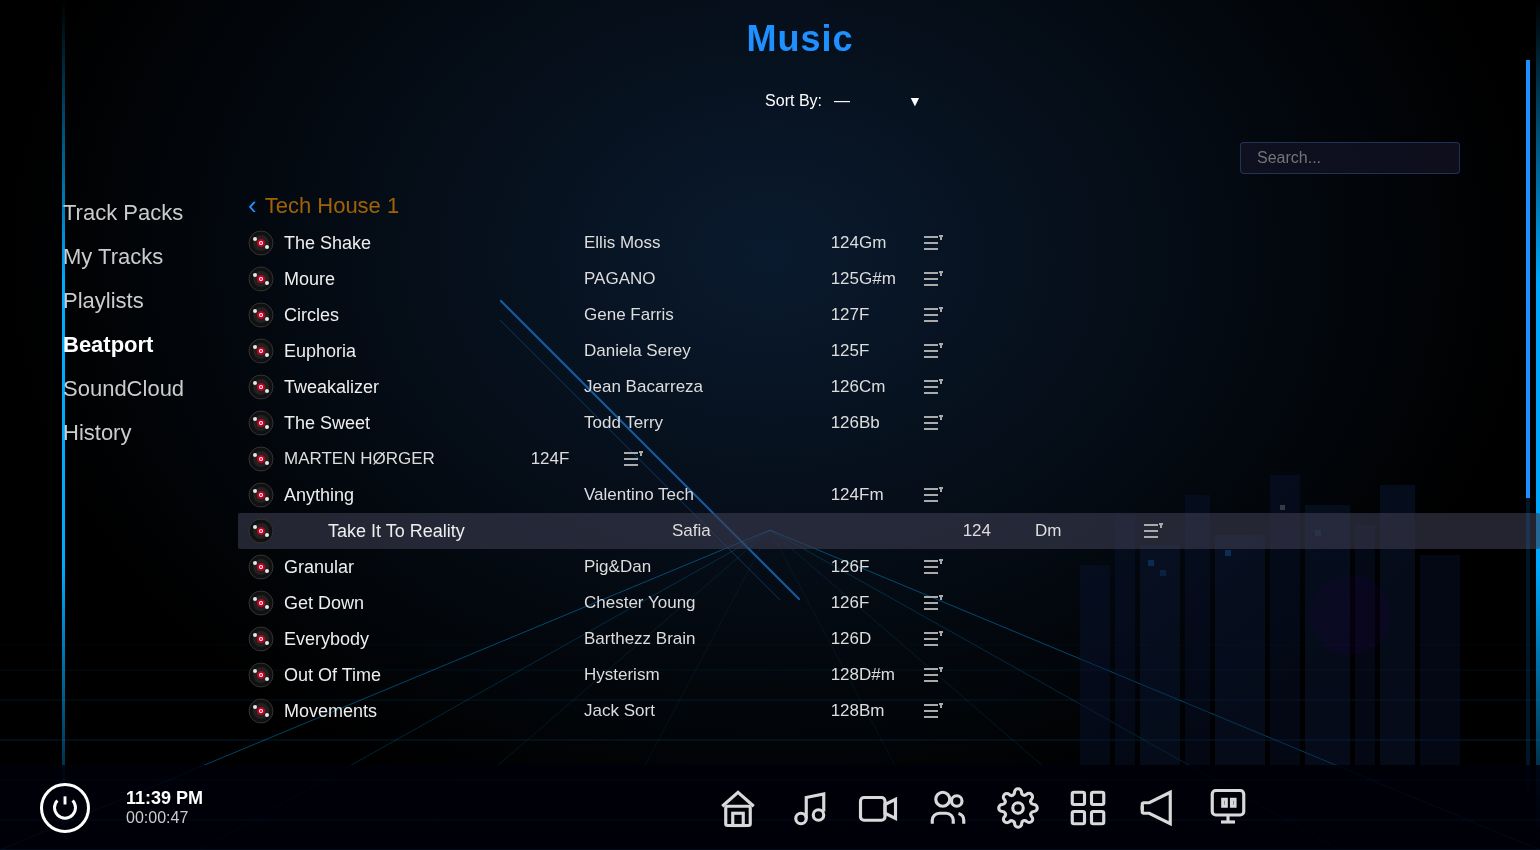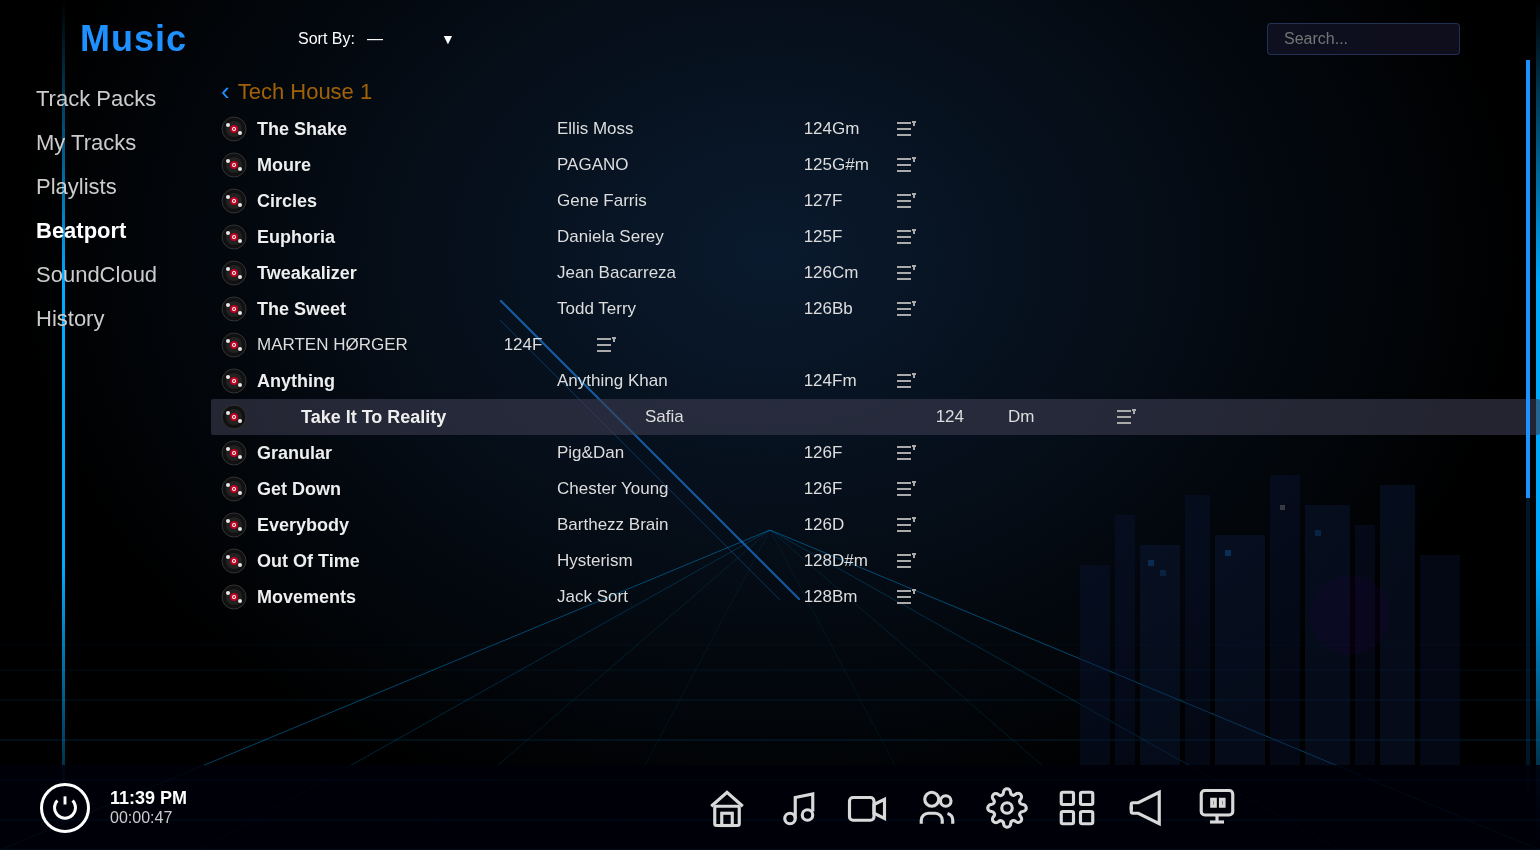--- a/index.html
+++ b/index.html
@@ -69,21 +69,22 @@
       z-index: 20;
       display: flex;
       flex-direction: column;
     }
 
     
     .header {
       display: flex;
       align-items: center;
       padding: 18px 20px 8px 80px;
-      gap: 24px;
+      gap: 32px;
+      flex-direction: column;
     }
 
     .music-title {
       font-size: 36px;
       font-weight: bold;
       color: #1e90ff;
       letter-spacing: 1px;
     }
 
     .sort-by {
@@ -104,21 +105,21 @@
       padding: 6px 16px;
       color: #888;
       font-size: 16px;
       width: 220px;
     }
 
     
     .content-area {
       display: flex;
       flex: 1;
-      padding-left: 36px;
+      padding-left: 63px;
       overflow: hidden;
     }
 
     
     .sidebar {
       width: 175px;
       display: flex;
       flex-direction: column;
       gap: 2px;
       padding-top: 10px;
@@ -197,21 +198,20 @@
       height: 26px;
     }
 
     .track-name {
       font-size: 18px;
       color: #eee;
       width: 300px;
       white-space: nowrap;
       overflow: hidden;
       text-overflow: ellipsis;
-      font-weight: bold;
     }
 
     .track-artist {
       font-size: 17px;
       color: #ddd;
       width: 220px;
       white-space: nowrap;
       overflow: hidden;
       text-overflow: ellipsis;
     }
@@ -263,20 +263,21 @@
       position: absolute;
       bottom: 0;
       left: 0;
       right: 0;
       height: 85px;
       z-index: 30;
       display: flex;
       align-items: center;
       padding: 0 40px;
       background: rgba(0,0,10,0.85);
+      gap: 16px;
     }
 
     .power-btn {
       width: 50px;
       height: 50px;
       border-radius: 50%;
       border: 3px solid #fff;
       display: flex;
       align-items: center;
       justify-content: center;
@@ -413,21 +414,21 @@
 
 <div class="main-panel">
 
   <div class="header">
     <span class="music-title">Music</span>
     <div class="sort-by">
       <span>Sort By:</span>
       <span style="margin-left:4px;">—</span>
       <span style="margin-left:50px; color:#fff; font-size:14px;">▼</span>
     </div>
-    <input class="search-bar" type="text" style="background: rgba(20, 20, 40, 0.7); border: 1px solid rgba(100, 150, 255, 0.25); color: rgb(136, 136, 136); font-size: 16px; padding: 6px 16px; border-radius: 4px; outline: none; width: 193px;" placeholder="Search...">
+    <input class="search-bar" type="text" style="background: rgba(20, 20, 40, 0.7); border: 1px solid rgba(100, 150, 255, 0.25); color: rgb(136, 136, 136); font-size: 16px; padding: 6px 16px; border-radius: 4px; outline: none; width: 220px;" placeholder="Search...">
   </div>
 
   <div class="content-area">
 
     <div class="sidebar">
       <div class="sidebar-item">Track Packs</div>
       <div class="sidebar-item">My Tracks</div>
       <div class="sidebar-item">Playlists</div>
       <div class="sidebar-item active">Beatport</div>
       <div class="sidebar-item">SoundCloud</div>
@@ -637,21 +638,21 @@
           <circle cx="13" cy="13" r="8" fill="#222"></circle>
           <circle cx="13" cy="13" r="4" fill="#c00020"></circle>
           <circle cx="13" cy="13" r="2" fill="#fff"></circle>
           <circle cx="13" cy="13" r="1" fill="#c00020"></circle>
 
           <circle cx="7" cy="9" r="2" fill="white" opacity="0.9"></circle>
           <circle cx="19" cy="17" r="2" fill="white" opacity="0.9"></circle>
         </svg>
       </div>
       <span class="track-name">Anything</span>
-      <span class="track-artist">Anything Khan</span>
+      <span class="track-artist">Valentino Tech</span>
       <span class="track-bpm">124</span>
       <span class="track-key">Fm</span>
       <span class="track-menu">
         <svg viewBox="0 0 22 18" width="22" height="18" fill="none" stroke="#aaa" stroke-width="2">
           <line x1="2" y1="3" x2="16" y2="3"></line>
           <line x1="2" y1="9" x2="16" y2="9"></line>
           <line x1="2" y1="15" x2="16" y2="15"></line>
           <line x1="19" y1="6" x2="19" y2="2"></line>
           <line x1="17" y1="2" x2="21" y2="2"></line>
         </svg>

